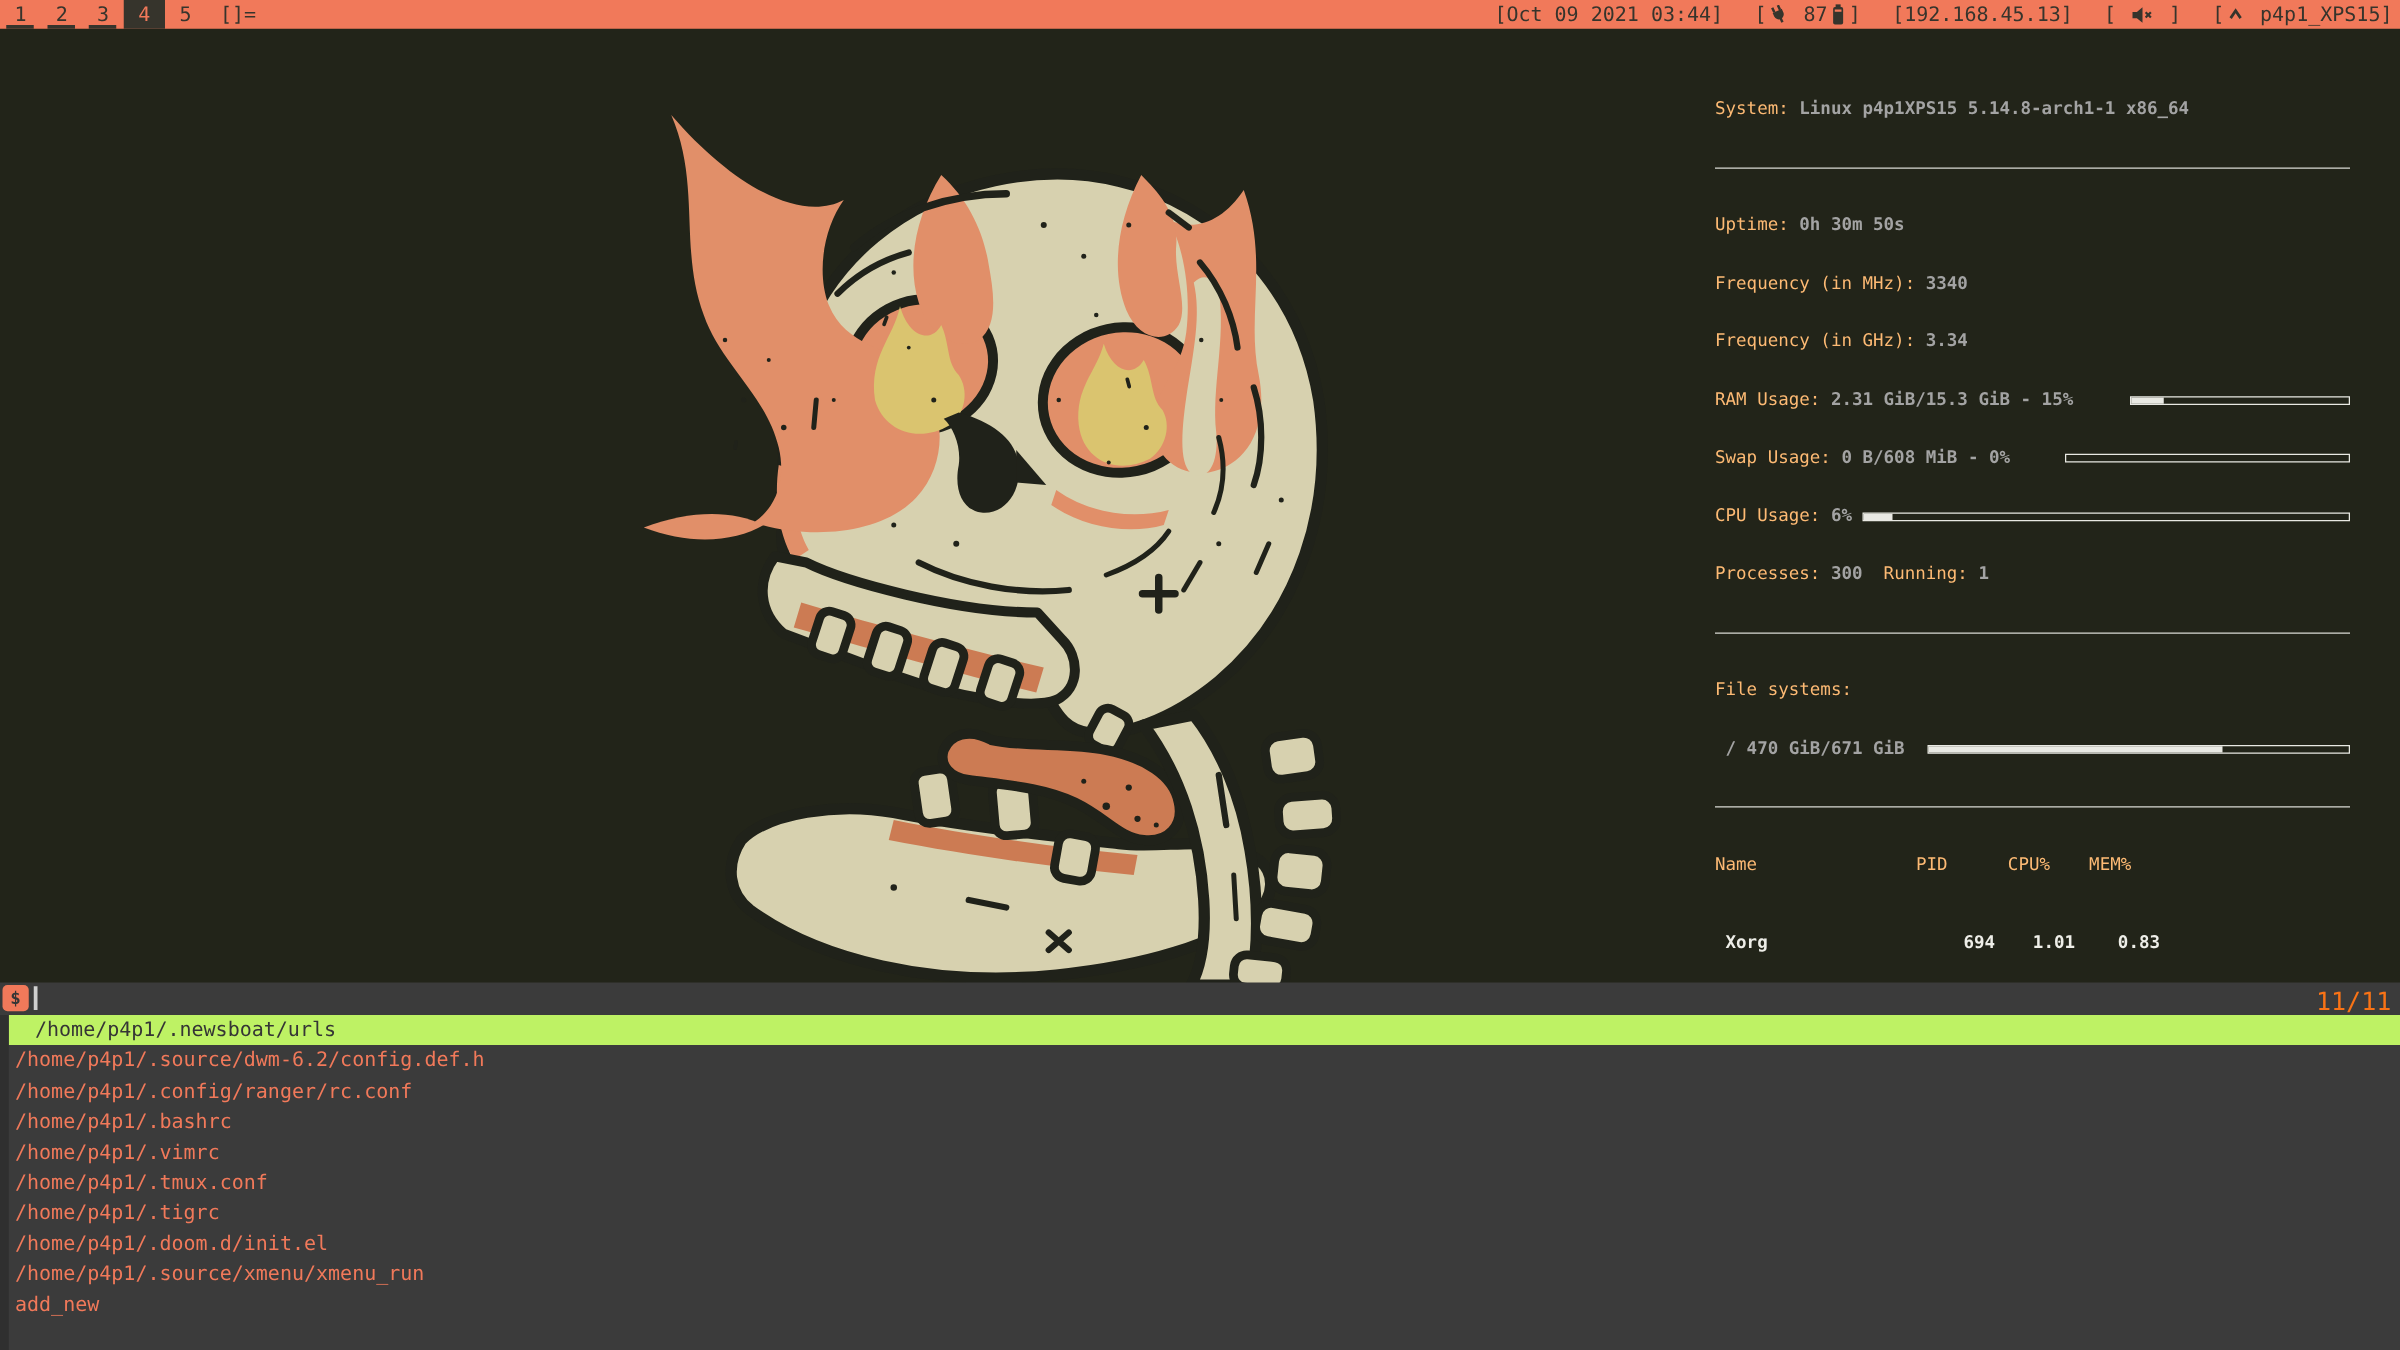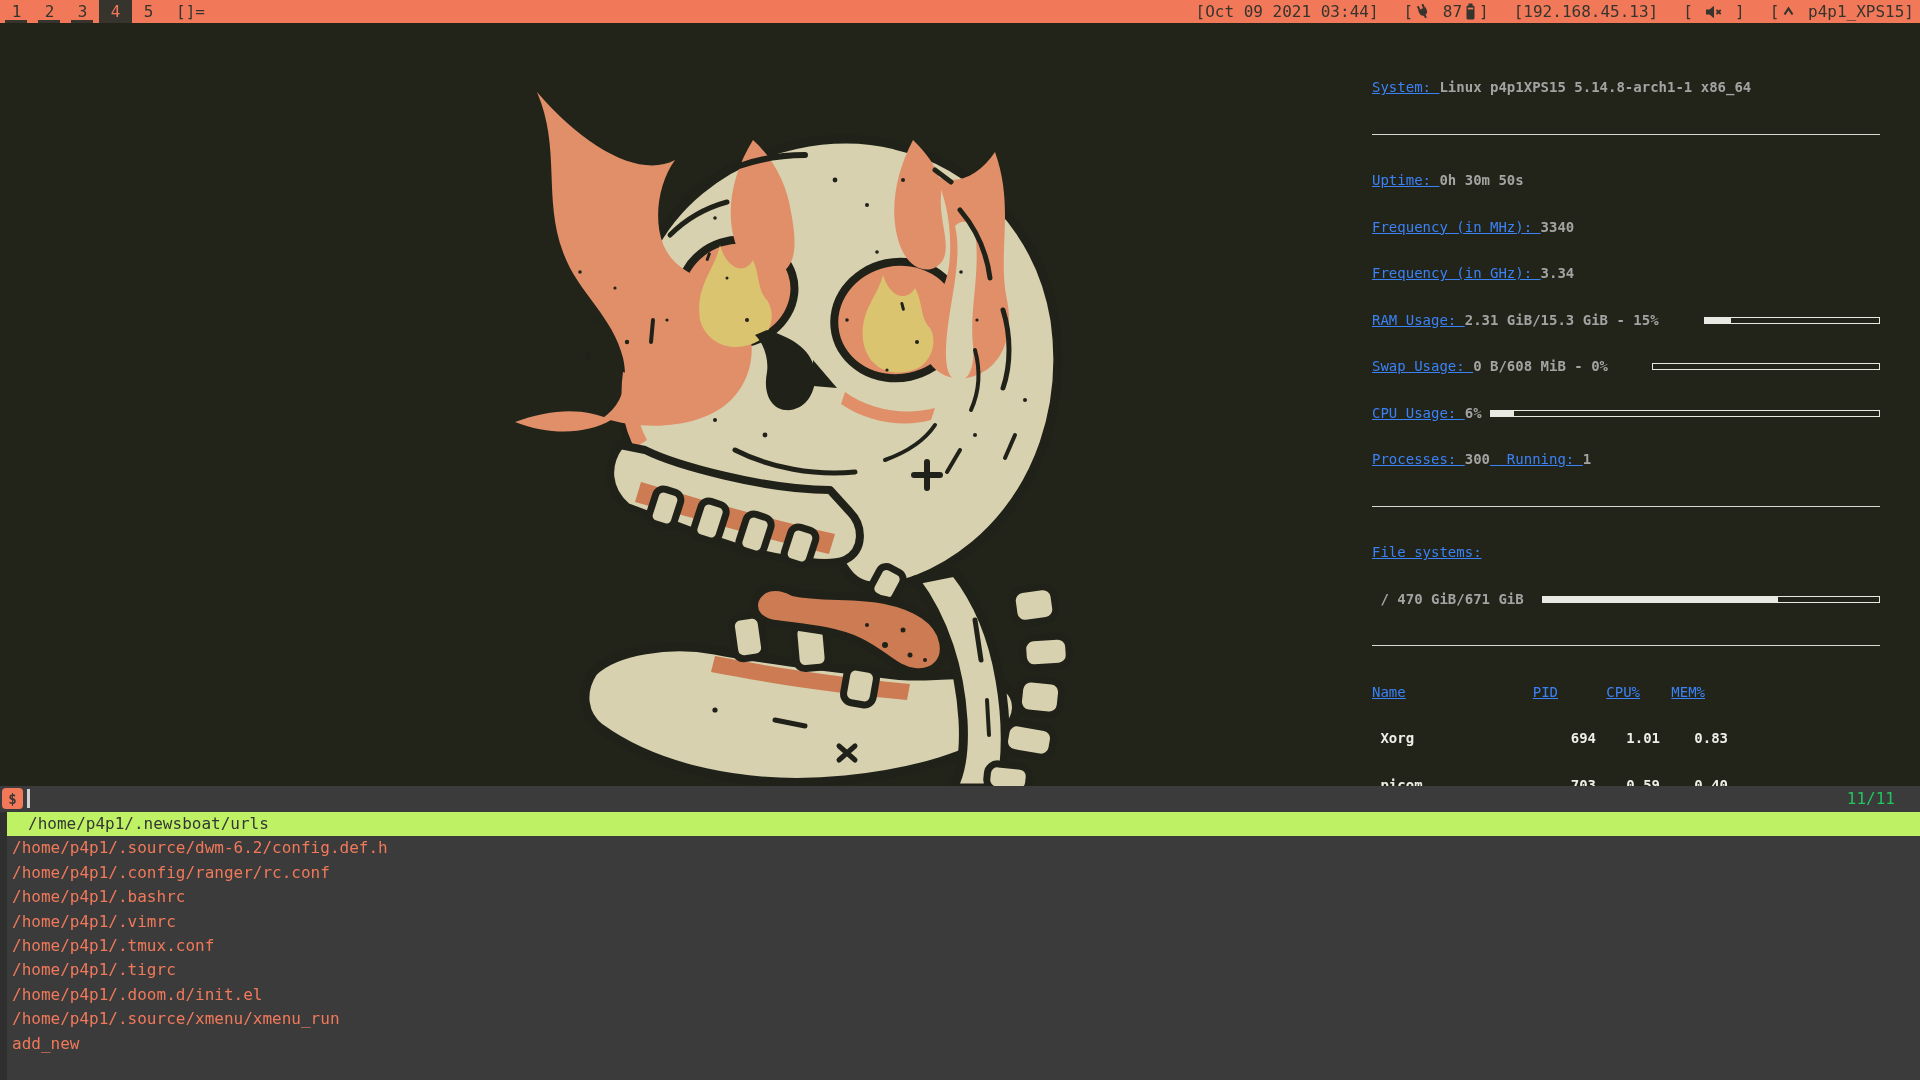--- a/index.html
+++ b/index.html
@@ -13,44 +13,44 @@
   .tag .occ{position:absolute;bottom:0;left:5px;width:22px;height:3px;background:#36342c;}
   #layoutsym{margin-left:11px;}
   #barspacer{flex:1;}
   #status{display:flex;align-items:center;gap:25px;padding-right:6px;white-space:pre;}
   .seg{display:flex;align-items:center;}
   .seg svg{display:block;margin:0 3px;}
   
   #conky{position:absolute;left:1372px;top:49px;width:508px;font-size:14px;line-height:15.5px;
          color:#adada5;white-space:pre;}
   .c-line{position:relative;height:15.5px;}
-  .lbl{color:#3b82f6;text-decoration:underline;}
+  .lbl{color:#fdba74;}
   .val{color:#a3a3a3;font-weight:bold;}
   .hr{position:relative;height:15.5px;}
   .hr i{position:absolute;left:0;right:0;top:7px;border-top:1px solid #d9d9d3;}
   .gauge{position:absolute;right:0;top:4px;height:7px;border:1px solid #e9e9e3;box-sizing:border-box;}
   .gauge i{display:block;height:100%;background:#e9e9e3;}
   .tn{display:inline-block;width:120px;}
   .tp{display:inline-block;width:104px;text-align:right;}
   .tc{display:inline-block;width:64px;text-align:right;}
   .tm{display:inline-block;width:68px;text-align:right;}
   .th .tp{padding-right:38px;box-sizing:border-box;}
   .th .tc{padding-right:20px;box-sizing:border-box;}
   .th .tm{padding-right:23px;box-sizing:border-box;}
-  .proc-row{color:#eeeee8;font-weight:bold;}
+  .proc-row{color:#eeeee8;font-weight:bold;margin-top:16px;}
   .up{color:#25c825;font-weight:bold;}
   
   #launcher{position:absolute;left:0;top:786px;width:1920px;height:294px;background:#3b3b3b;}
   #gutter{position:absolute;left:0;top:26px;width:7px;bottom:0;background:#2f2f2f;}
   #promptrow{position:relative;height:26px;}
   #promptbadge{position:absolute;left:2px;top:2px;width:21px;height:21px;border-radius:4px;
                background:#f1795a;color:#353535;font-size:14px;font-weight:bold;
                display:flex;align-items:center;justify-content:center;}
   #cursor{position:absolute;left:27px;top:3px;width:3px;height:19px;background:#d0d0d0;}
-  #counter{position:absolute;right:25px;top:3px;color:#22c55e;font-size:16px;}
+  #counter{position:absolute;right:7px;top:3px;color:#f97316;font-size:20px;}
   .fzf-item{height:24.4px;line-height:24.4px;font-size:16px;color:#f1795a;padding-left:12px;white-space:pre;cursor:pointer;}
   .fzf-item.sel{margin-left:7px;padding-left:21px;background:#bef264;color:#353535;}
   
   #skullwrap{position:absolute;left:415px;top:20px;width:730px;height:775px;}
 </style>
 </head>
 <body>
 
 <div id="screen">
 

